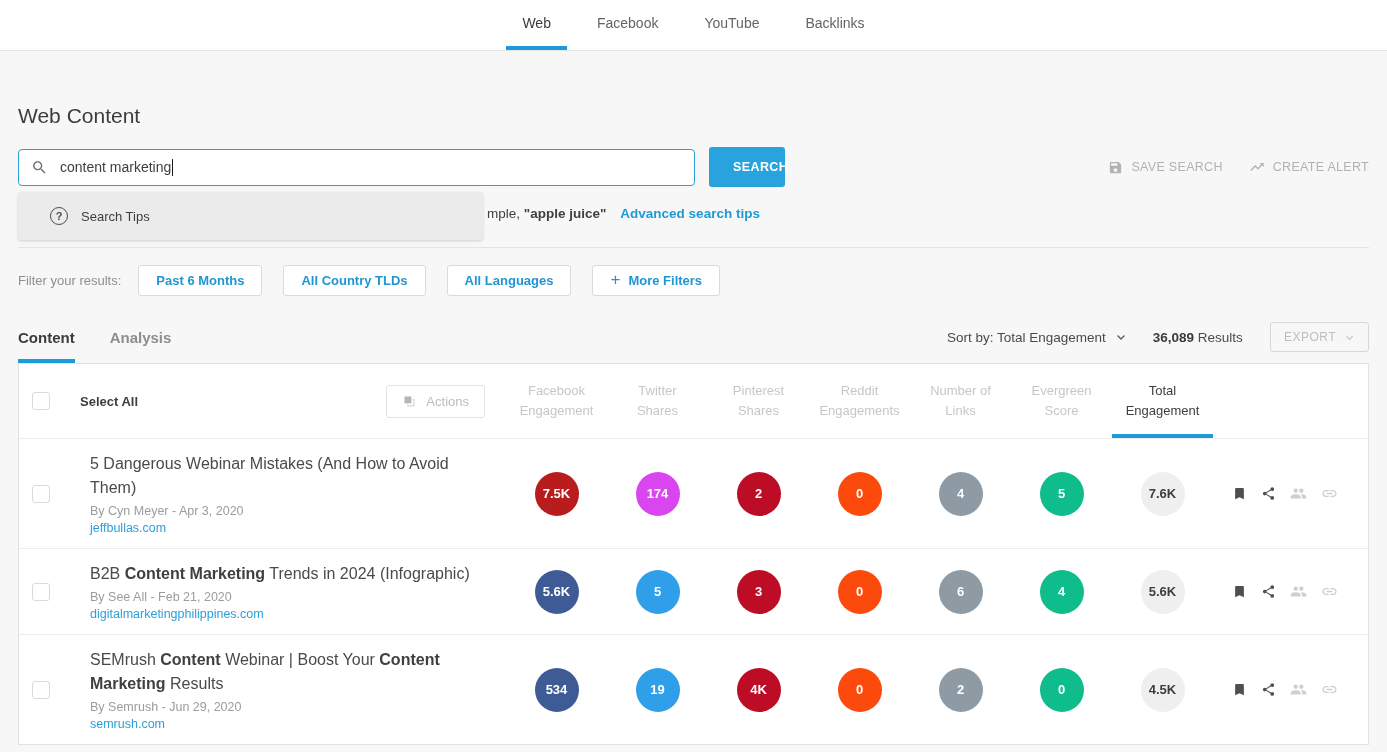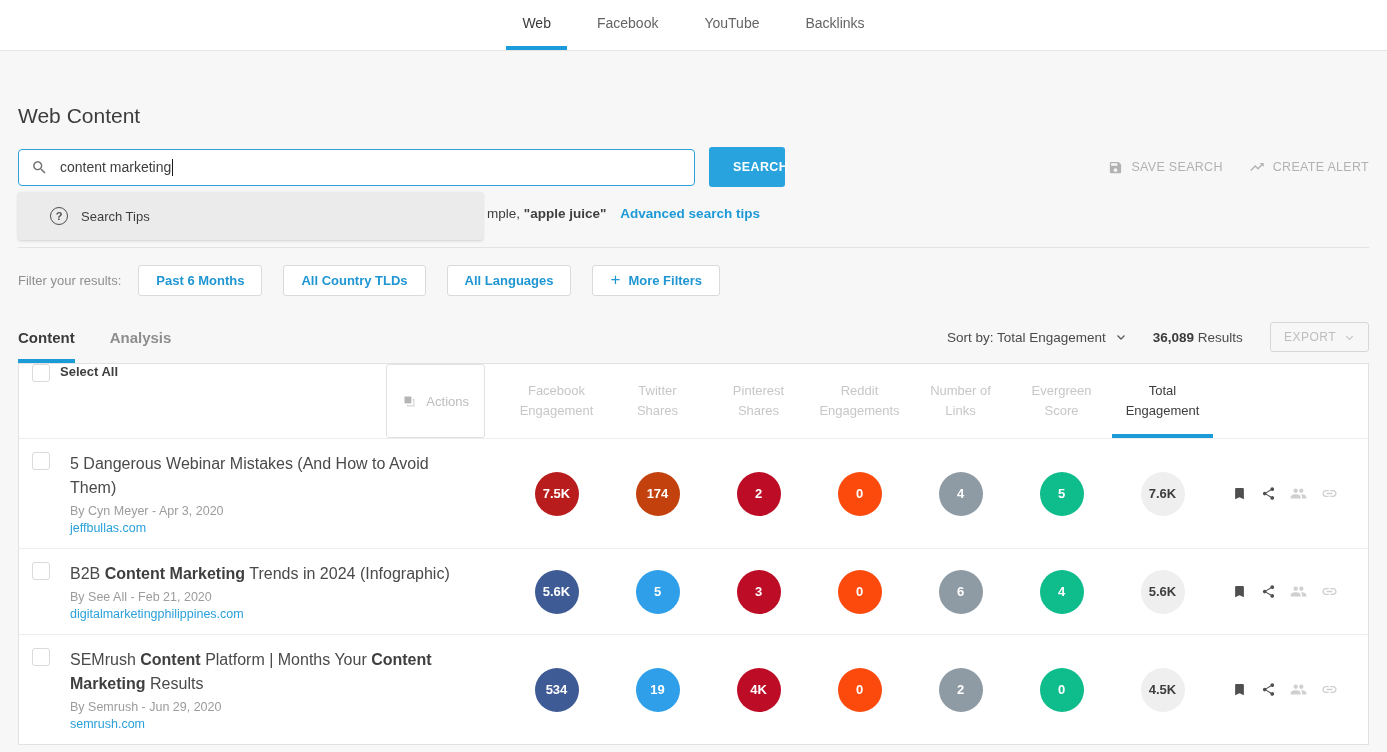--- a/index.html
+++ b/index.html
@@ -51,21 +51,21 @@
   .sort { display:flex; align-items:center; gap:9px; font-size:13.5px; color:#4a4a4a; cursor:pointer; }
   .chev { color:#5a5a5a; }
   .count { margin-left:26px; font-size:13.5px; color:#4a4a4a; }
   .count b { color:#3b3b3b; }
   .export-btn { margin-left:27px; display:flex; align-items:center; gap:8px; padding:7px 13px; border:1px solid #d7d7d7; border-radius:3px; color:#bdbdbd; background:transparent; font-family:inherit; font-size:12px; font-weight:500; letter-spacing:.5px; cursor:pointer; }
   .export-btn .chev { color:#c5c5c5; }
 
   
   .table { background:#fff; border:1px solid #e2e2e2; }
   .thead { display:flex; height:74px; }
-  .cell-main { width:487px; flex-shrink:0; display:flex; padding-left:13px; }
+  .cell-main { width:487px; flex-shrink:0; display:flex; align-items:center; padding-left:13px;gap:20px; }
   .checkbox { width:18px; height:18px; border:1.5px solid #dadada; border-radius:3px; background:#fff; cursor:pointer; flex-shrink:0; }
   .select-label { margin-left:10px; font-size:13px; font-weight:700; color:#3e3e3e; }
   .actions-btn { margin-left:auto; margin-right:21px; display:flex; align-items:center; gap:9px; padding:8px 15px; border:1px solid #e2e2e2; border-radius:3px; color:#bdbdbd; background:#fff; font-family:inherit; font-size:13px; cursor:pointer; }
   .actions-btn svg { color:#b5b5b5; }
   .col { width:101px; flex-shrink:0; display:flex; flex-direction:column; align-items:center; justify-content:center; font-size:13px; line-height:20px; color:#c7c7c7; text-align:center; position:relative; cursor:pointer; }
   .col.active { color:#3e3e3e; }
   .col.active::after { content:""; position:absolute; bottom:0; left:0; right:0; height:4px; background:#1b9cd8; }
   .cell-icons { flex:1; }
 
   .row { display:flex; align-items:center; border-top:1px solid #ededed; padding:13px 0; }
@@ -213,21 +213,21 @@
         <div class="rtext">
           <div class="rtitle"><span>5 Dangerous Webinar Mistakes (And How to Avoid Them)</span></div>
           <div class="byline">By Cyn Meyer - Apr 3, 2020</div>
           <div class="rdomain">jeffbullas.com</div>
         </div>
       </div>
       <div class="mcol">
           <div class="badge" style="background: #b91c1c;">7.5K</div>
         </div>
       <div class="mcol">
-          <div class="badge" style="background: #c2410c;">174</div>
+          <div class="badge" style="background: #d946ef;">174</div>
         </div>
       <div class="mcol">
           <div class="badge" style="background: rgb(189, 13, 38);">2</div>
         </div>
       <div class="mcol">
           <div class="badge" style="background: rgb(251, 74, 12);">0</div>
         </div>
       <div class="mcol">
           <div class="badge" style="background: rgb(142, 155, 164);">4</div>
         </div>
@@ -296,21 +296,21 @@
         <svg class="icon-btn ic-lite" width="17" height="17" viewBox="0 0 24 24" fill="currentColor">
             <path d="M3.9 12c0-1.71 1.39-3.1 3.1-3.1h4V7H7c-2.76 0-5 2.24-5 5s2.24 5 5 5h4v-1.9H7c-1.71 0-3.1-1.39-3.1-3.1zM8 13h8v-2H8v2zm9-6h-4v1.9h4c1.71 0 3.1 1.39 3.1 3.1s-1.39 3.1-3.1 3.1h-4V17h4c2.76 0 5-2.24 5-5s-2.24-5-5-5z"></path>
           </svg>
       </div>
     </div>
 
     <div class="row">
       <div class="cell-main">
         <div class="checkbox"></div>
         <div class="rtext">
-          <div class="rtitle"><span>SEMrush </span><span class="b">Content</span><span> Platform | Months Your </span><span class="b">Content Marketing</span><span> Results</span></div>
+          <div class="rtitle"><span>SEMrush </span><span class="b">Content</span><span> Webinar | Boost Your </span><span class="b">Content Marketing</span><span> Results</span></div>
           <div class="byline">By Semrush - Jun 29, 2020</div>
           <div class="rdomain">semrush.com</div>
         </div>
       </div>
       <div class="mcol">
           <div class="badge" style="background: rgb(63, 91, 149);">534</div>
         </div>
       <div class="mcol">
           <div class="badge" style="background: rgb(46, 159, 232);">19</div>
         </div>

